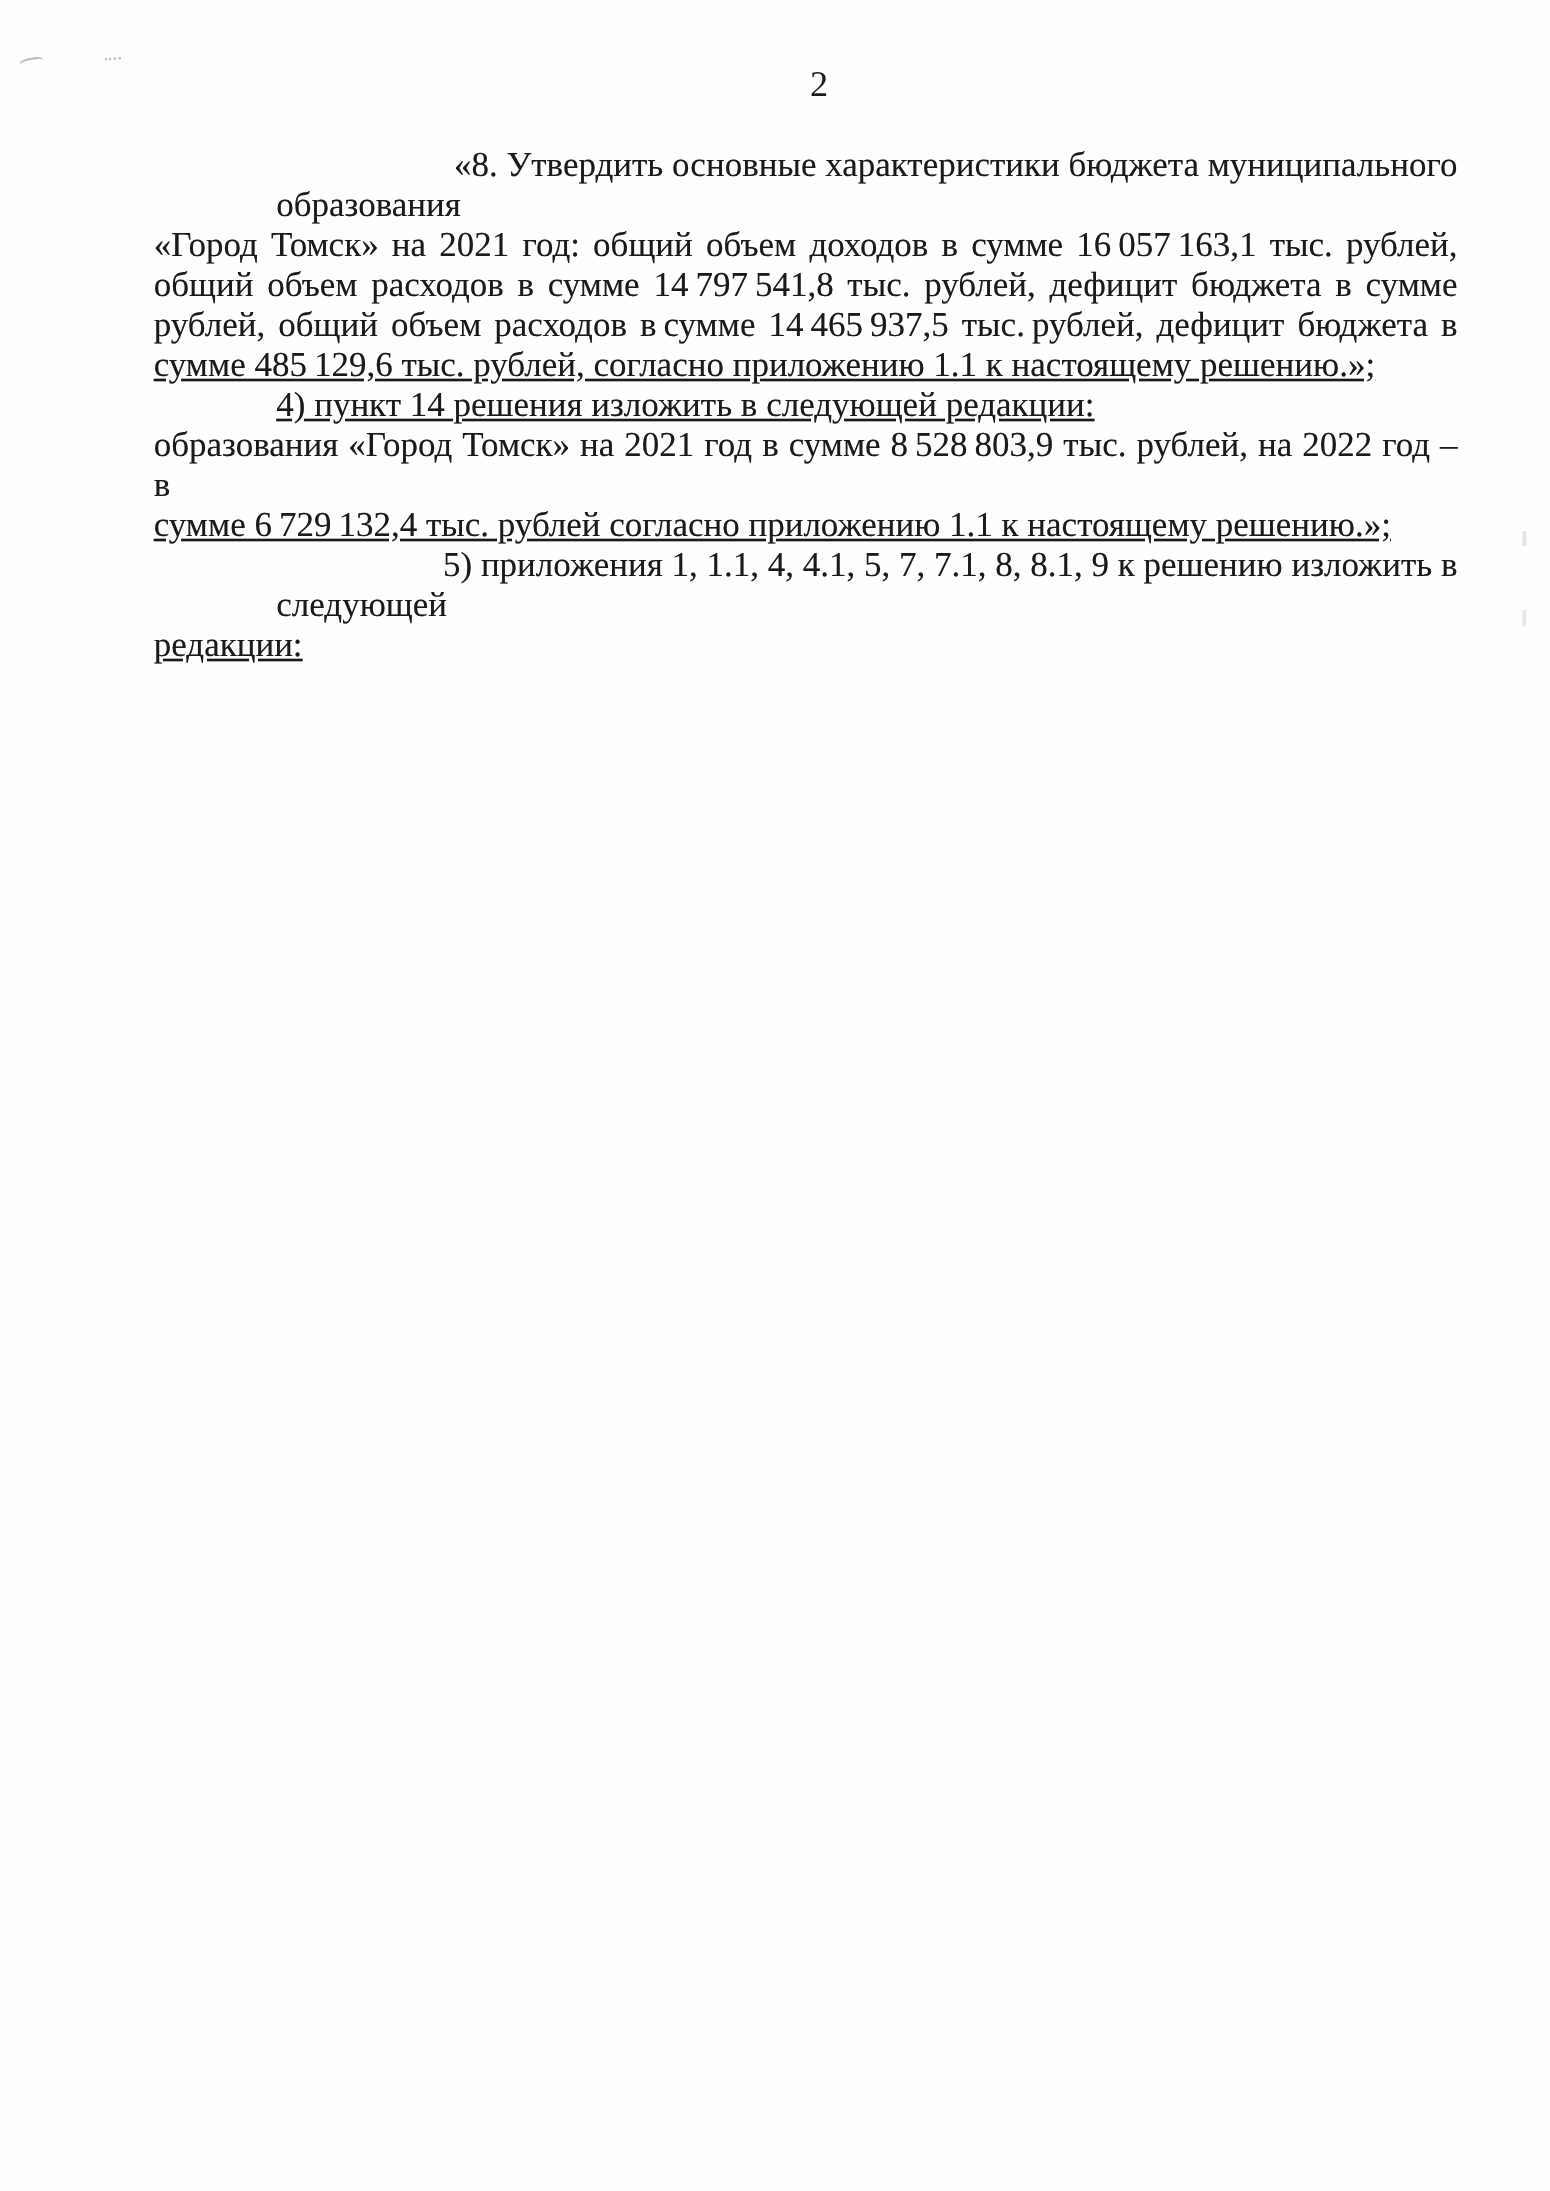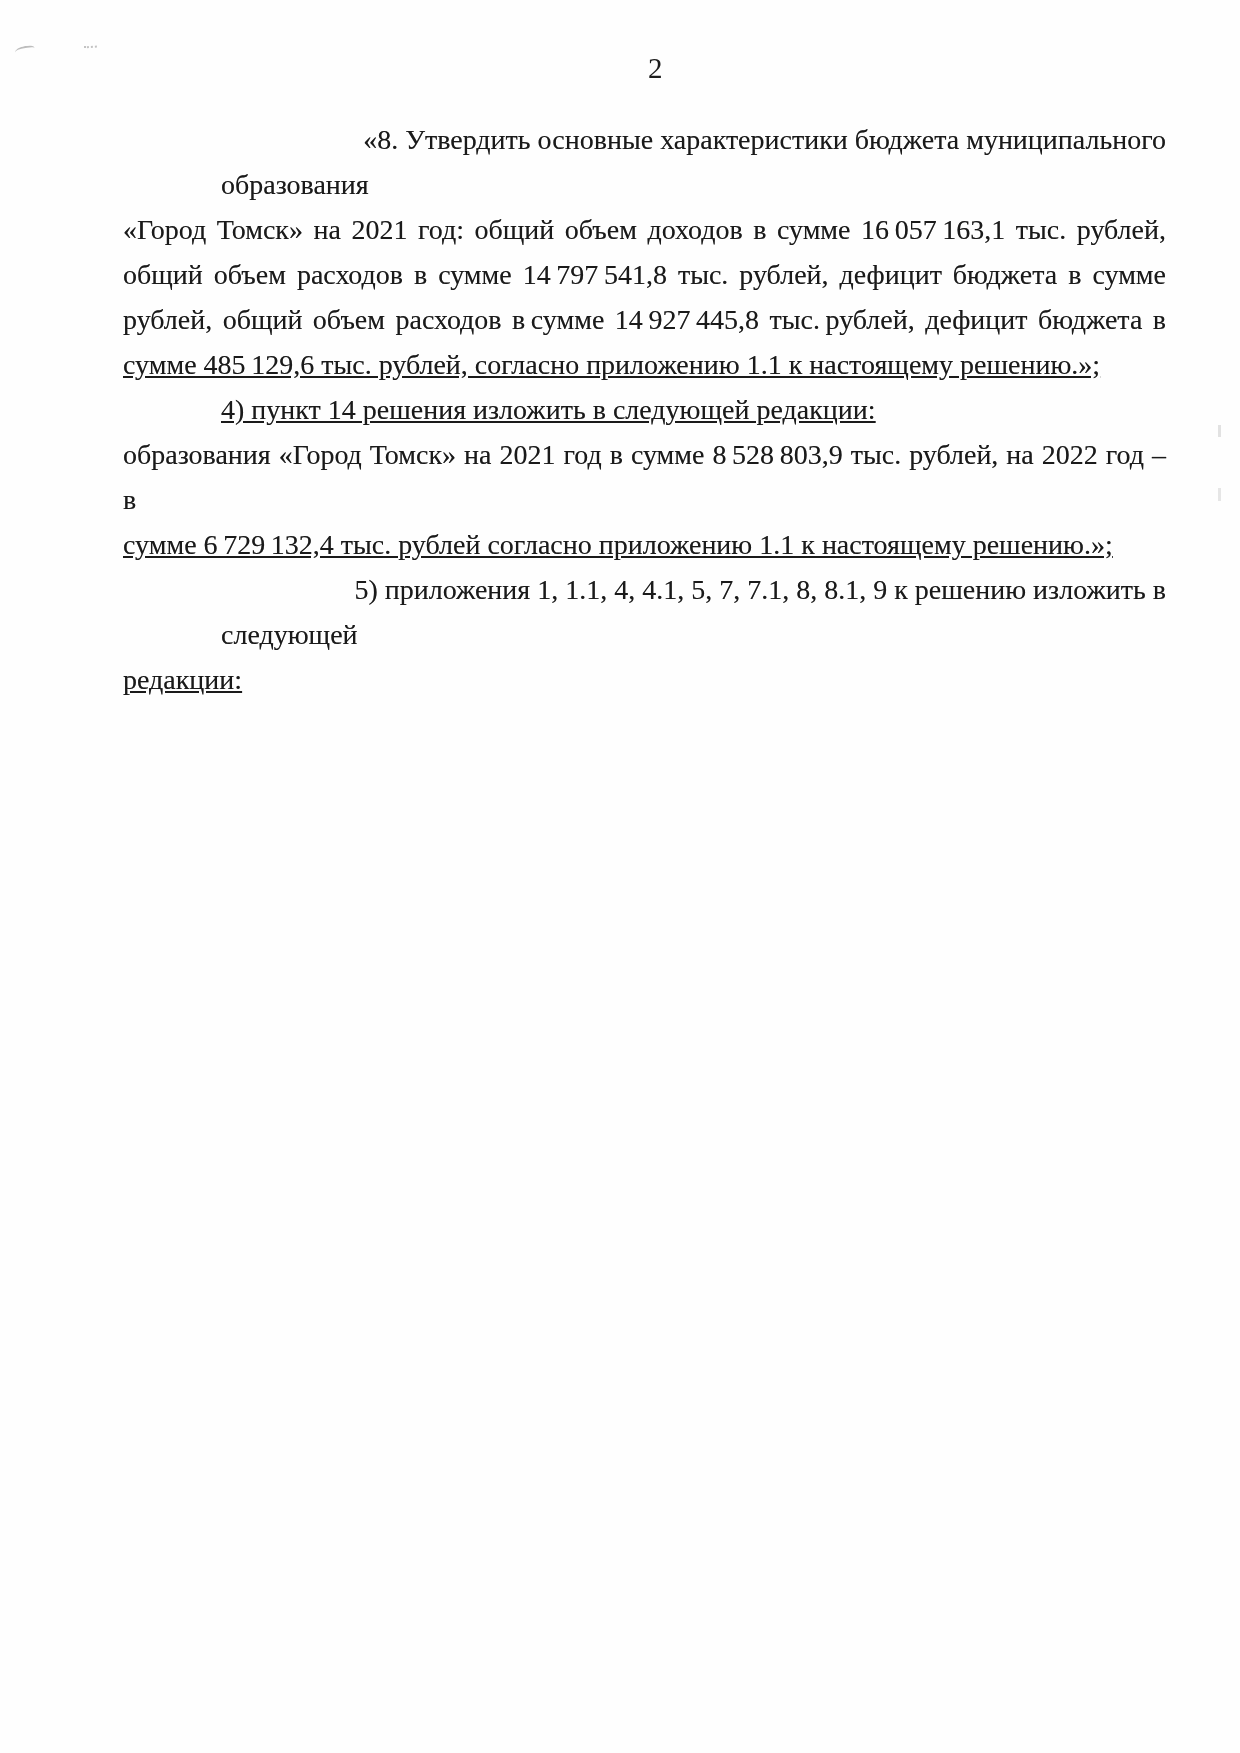--- a/index.html
+++ b/index.html
@@ -23,21 +23,21 @@
     font-size: 29px;
     line-height: 32px;
     color: #1c1c1c;
   }
   .body-text {
     position: absolute;
     top: 117px;
     left: 123px;
     width: 1043px;
     font-size: 28px;
-    line-height: 45px;
+    line-height: 32px;
     color: #1a1a1a;
     text-shadow: 0 0 0.5px rgba(20,20,20,0.45);
   }
   .para { margin: 0; }
   .tline {
     text-align: justify;
     text-align-last: justify;
   }
   .tline.lastline {
     text-align: left;
@@ -85,21 +85,21 @@
 <div class="page">
 
   <div class="page-number">2</div>
 
   <div class="body-text">
 
     <div class="para">
       <div class="tline indented">«8. Утвердить основные характеристики бюджета муниципального образования</div>
       <div class="tline">«Город Томск» на 2021 год: общий объем доходов в сумме 16 057 163,1 тыс. рублей,</div>
       <div class="tline">общий объем расходов в сумме 14 797 541,8 тыс. рублей, дефицит бюджета в сумме</div>
-      <div class="tline">рублей, общий объем расходов в сумме 14 927 445,8 тыс. рублей, дефицит бюджета в</div>
+      <div class="tline">рублей, общий объем расходов в сумме 14 465 937,5 тыс. рублей, дефицит бюджета в</div>
       <div class="tline lastline">сумме 485 129,6 тыс. рублей, согласно приложению 1.1 к настоящему решению.»;</div>
     </div>
 
     <div class="para">
       <div class="tline lastline indented">4) пункт 14 решения изложить в следующей редакции:</div>
     </div>
 
     <div class="para">
       <div class="tline">образования «Город Томск» на 2021 год в сумме 8 528 803,9 тыс. рублей, на 2022 год – в</div>
       <div class="tline lastline">сумме 6 729 132,4 тыс. рублей согласно приложению 1.1 к настоящему решению.»;</div>

